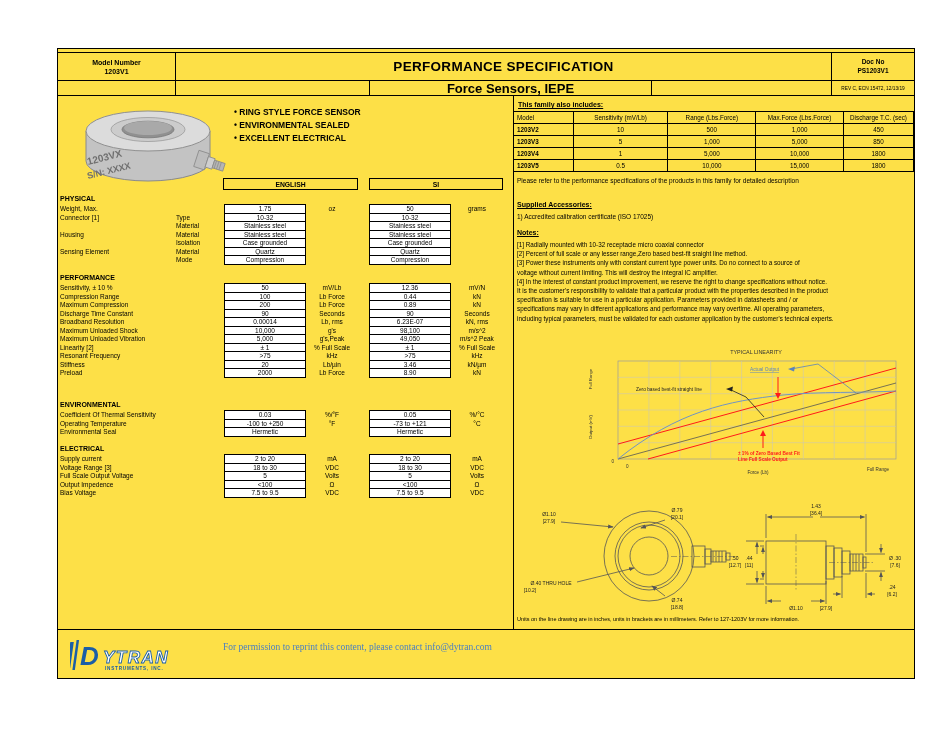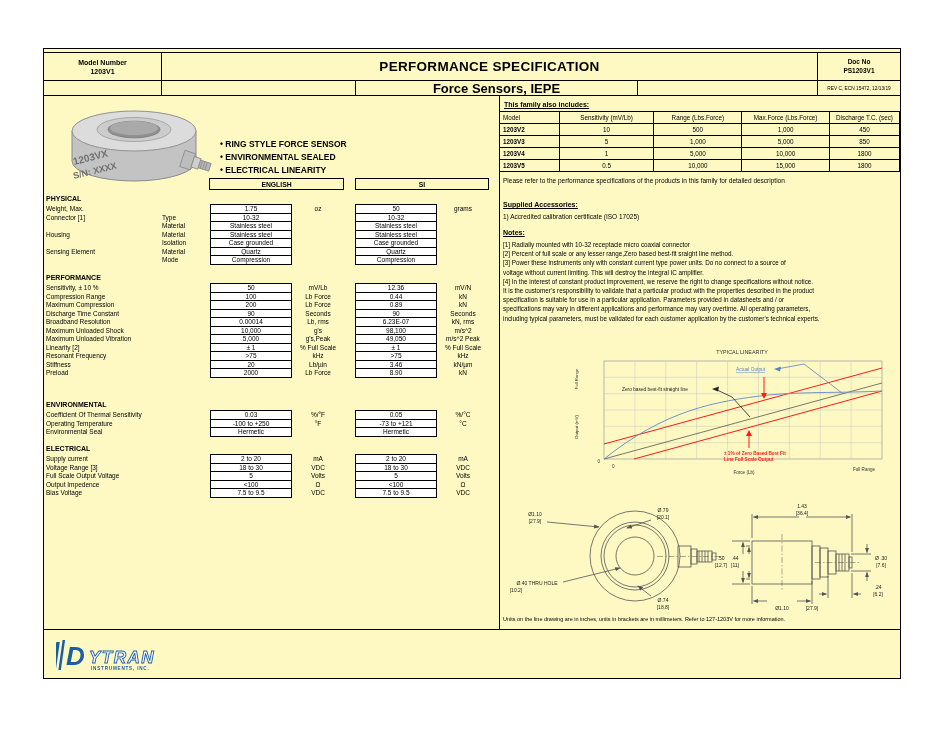--- a/index.html
+++ b/index.html
@@ -1,18 +1,18 @@
 <!DOCTYPE html>
 <html><head>
 <meta charset="utf-8">
 <style>
   html,body{margin:0;padding:0;background:#fff;}
   .page{position:relative;width:950px;height:733px;background:#ffffff;overflow:hidden;
         font-family:"Liberation Sans",sans-serif;color:#000;}
-  .doc{position:absolute;left:43px;top:48px;width:856px;height:629px;border:1px solid #000;background:#fef9c3;}
+  .doc{position:absolute;left:57px;top:48px;width:856px;height:629px;border:1px solid #000;background:#fde047;}
 
   
   .hdr{position:absolute;left:-1px;top:3px;width:856px;border:1px solid #000;border-bottom:none;}
   .hdr-row{display:flex;}
   .hdr-cell{border-right:1px solid #000;border-bottom:1px solid #000;box-sizing:border-box;
             display:flex;flex-direction:column;align-items:center;justify-content:center;}
   .hdr-cell:last-child{border-right:none;}
   .r1{height:28px;}
   .r2{height:15px;}
   .c-model{width:118px;font-size:7px;font-weight:bold;line-height:9px;}
@@ -23,21 +23,21 @@
   .c-sub{width:282px;font-size:13px;font-weight:bold;}
   .c-e3{width:180px;}
   .c-rev{width:82px;font-size:4.8px;}
 
   
   .vdivider{position:absolute;left:455px;top:47px;height:533px;border-left:1px solid #000;}
   .footrule{position:absolute;left:0;top:580px;width:856px;border-top:1.5px solid #000;}
 
   
   .sensor-img{position:absolute;left:8px;top:50px;}
-  .features{position:absolute;left:176px;top:57px;font-size:8.5px;font-weight:bold;line-height:13px;margin-top:32px;}
+  .features{position:absolute;left:176px;top:57px;font-size:8.5px;font-weight:bold;line-height:13px;}
   .feature::before{content:"• ";}
   .colhead{position:absolute;height:12px;border:1px solid #000;font-size:6.8px;font-weight:bold;
            display:flex;align-items:center;justify-content:center;box-sizing:border-box;}
   .colhead.en{left:165px;top:129px;width:135px;}
   .colhead.si{left:311px;top:129px;width:134px;}
 
   .spec-section{position:absolute;left:2px;width:443px;}
   .sec-0{top:146px;} .sec-1{top:225px;} .sec-2{top:352px;} .sec-3{top:396px;}
   .spec-heading{font-size:7px;font-weight:bold;height:10px;}
   .spec-row{display:flex;height:9.5px;margin-top:-1px;align-items:stretch;font-size:6.5px;}
@@ -116,21 +116,21 @@
       <line x1="152.5" y1="58.5" x2="152.5" y2="66.5" stroke="#8a8a8a" stroke-width="0.7"></line>
       <line x1="155" y1="58.5" x2="155" y2="66.5" stroke="#8a8a8a" stroke-width="0.7"></line>
     </g>
     <text x="22" y="66" transform="rotate(-14 22 66)" font-size="10" font-weight="bold" fill="#6f6f6f">1203VX</text>
     <text x="22" y="80" transform="rotate(-14 22 80)" font-size="9" font-weight="bold" fill="#6f6f6f">S/N: XXXX</text>
   </svg>
 
   <div class="features">
     <div class="feature">RING STYLE FORCE SENSOR</div>
     <div class="feature">ENVIRONMENTAL SEALED</div>
-    <div class="feature">ELECTRICAL LINEARITY</div>
+    <div class="feature">EXCELLENT ELECTRICAL</div>
   </div>
 
   <div class="colhead en">ENGLISH</div>
   <div class="colhead si">SI</div>
 
   <div id="spec-sections">
         <div class="spec-section sec-0">
           <div class="spec-heading">PHYSICAL</div>
           <div class="spec-row">
             <div class="cl">Weight, Max.</div>
@@ -658,16 +658,17 @@
   <div class="drawing-note">Units on the line drawing are in inches, units in brackets are in millimeters. Refer to 127-1203V for more information.</div>
 
   <svg class="logo" width="120" height="36" viewBox="0 0 120 36">
     <rect x="1" y="5" width="3.5" height="26" fill="#1b5ea6" transform="skewX(-8)"></rect>
     <rect x="7" y="3" width="2.5" height="30" fill="#1b5ea6" transform="skewX(-8)"></rect>
     <text x="10" y="28" font-size="26" font-weight="bold" font-style="italic" fill="#1b5ea6">D</text>
     <text x="33" y="26" font-size="17" font-weight="bold" font-style="italic" letter-spacing="1.5" fill="#ffffff" stroke="#1b5ea6" stroke-width="0.9">YTRAN</text>
     <text x="35" y="33" font-size="4.6" font-weight="bold" letter-spacing="0.8" fill="#1b5ea6">INSTRUMENTS, INC.</text>
   </svg>
   <div class="footer-text">
+    <div>For permission to reprint this content, please contact info@dytran.com</div>
   </div>
 
  </div>
 </div>
 
 </body></html>

